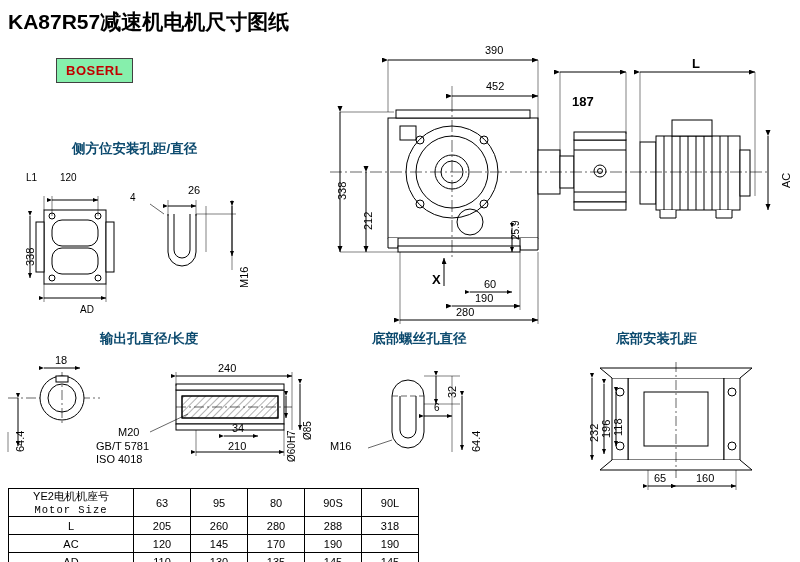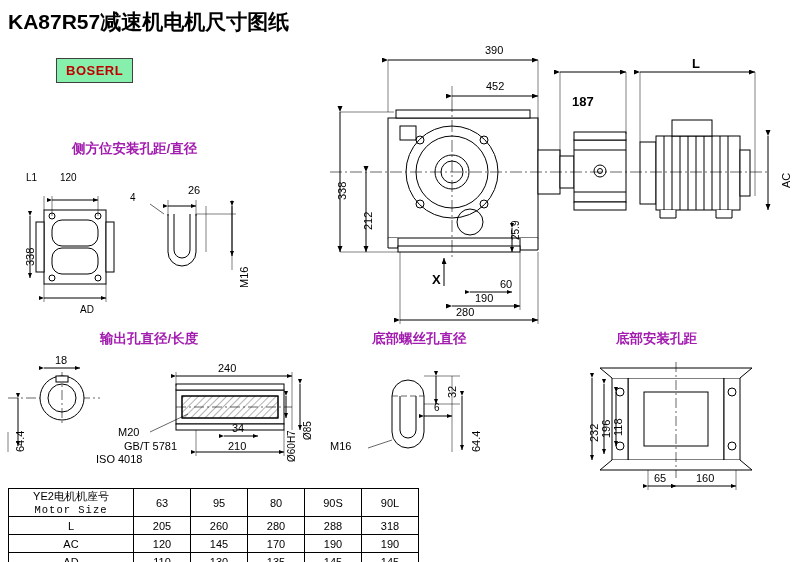--- a/index.html
+++ b/index.html
@@ -27,21 +27,21 @@
     padding:2px 9px 3px 9px;
     background:#86efac;
   }
   #brand-text{
     color:#c00000;font-weight:bold;font-size:13px;letter-spacing:.5px;
   }
 
   
   .caption{
     position:absolute;
-    color:#a21caf;font-weight:bold;font-size:13.5px;
+    color:#0c4a6e;font-weight:bold;font-size:13.5px;
     white-space:nowrap;
   }
 
   
   .dim{
     position:absolute;
     font-size:11px;
     white-space:nowrap;
     color:#000;
   }
@@ -291,41 +291,41 @@
 
   <div class="dim" style="left:452px;top:44px;margin-left:33px;">390</div>
   <div class="dim" style="left:486px;top:80px;">452</div>
   <div class="dim bold" style="left:572px;top:56px;margin-top:38px;">187</div>
   <div class="dim bold" style="left:692px;top:56px;">L</div>
   <div class="dim vert" style="left:336px;top:200px;">338</div>
   <div class="dim vert" style="left:362px;top:230px;">212</div>
   <div class="dim small vert" style="left:510px;top:240px;">25.9</div>
   <div class="dim vert" style="left:780px;top:188px;">AC</div>
   <div class="dim bold" style="left:432px;top:272px;">X</div>
-  <div class="dim" style="left:484px;top:278px;margin-left:16px;">60</div>
+  <div class="dim" style="left:484px;top:278px;">60</div>
   <div class="dim" style="left:475px;top:292px;">190</div>
   <div class="dim" style="left:456px;top:306px;">280</div>
 
   <div class="dim small" style="left:26px;top:172px;">L1</div>
   <div class="dim small" style="left:60px;top:172px;">120</div>
   <div class="dim" style="left:188px;top:184px;">26</div>
   <div class="dim small" style="left:130px;top:192px;">4</div>
   <div class="dim vert" style="left:24px;top:266px;">338</div>
   <div class="dim small" style="left:80px;top:304px;">AD</div>
   <div class="dim vert" style="left:238px;top:288px;">M16</div>
 
   <div class="dim" style="left:55px;top:354px;">18</div>
   <div class="dim vert" style="left:14px;top:452px;">64.4</div>
   <div class="dim" style="left:218px;top:362px;">240</div>
   <div class="dim" style="left:228px;top:440px;">210</div>
   <div class="dim" style="left:232px;top:422px;">34</div>
   <div class="dim small vert" style="left:302px;top:440px;">Ø85</div>
   <div class="dim small vert" style="left:286px;top:462px;">Ø60H7</div>
   <div class="dim" style="left:118px;top:426px;">M20</div>
-  <div class="dim" style="left:96px;top:440px;margin-left:28px;">GB/T 5781</div>
+  <div class="dim" style="left:96px;top:440px;">GB/T 5781</div>
   <div class="dim" style="left:96px;top:453px;">ISO 4018</div>
 
   <div class="dim vert" style="left:446px;top:398px;">32</div>
   <div class="dim small" style="left:434px;top:402px;">6</div>
   <div class="dim vert" style="left:470px;top:452px;">64.4</div>
   <div class="dim" style="left:330px;top:440px;">M16</div>
 
   <div class="dim vert" style="left:588px;top:442px;">232</div>
   <div class="dim vert" style="left:600px;top:438px;">196</div>
   <div class="dim vert" style="left:612px;top:436px;">118</div>

